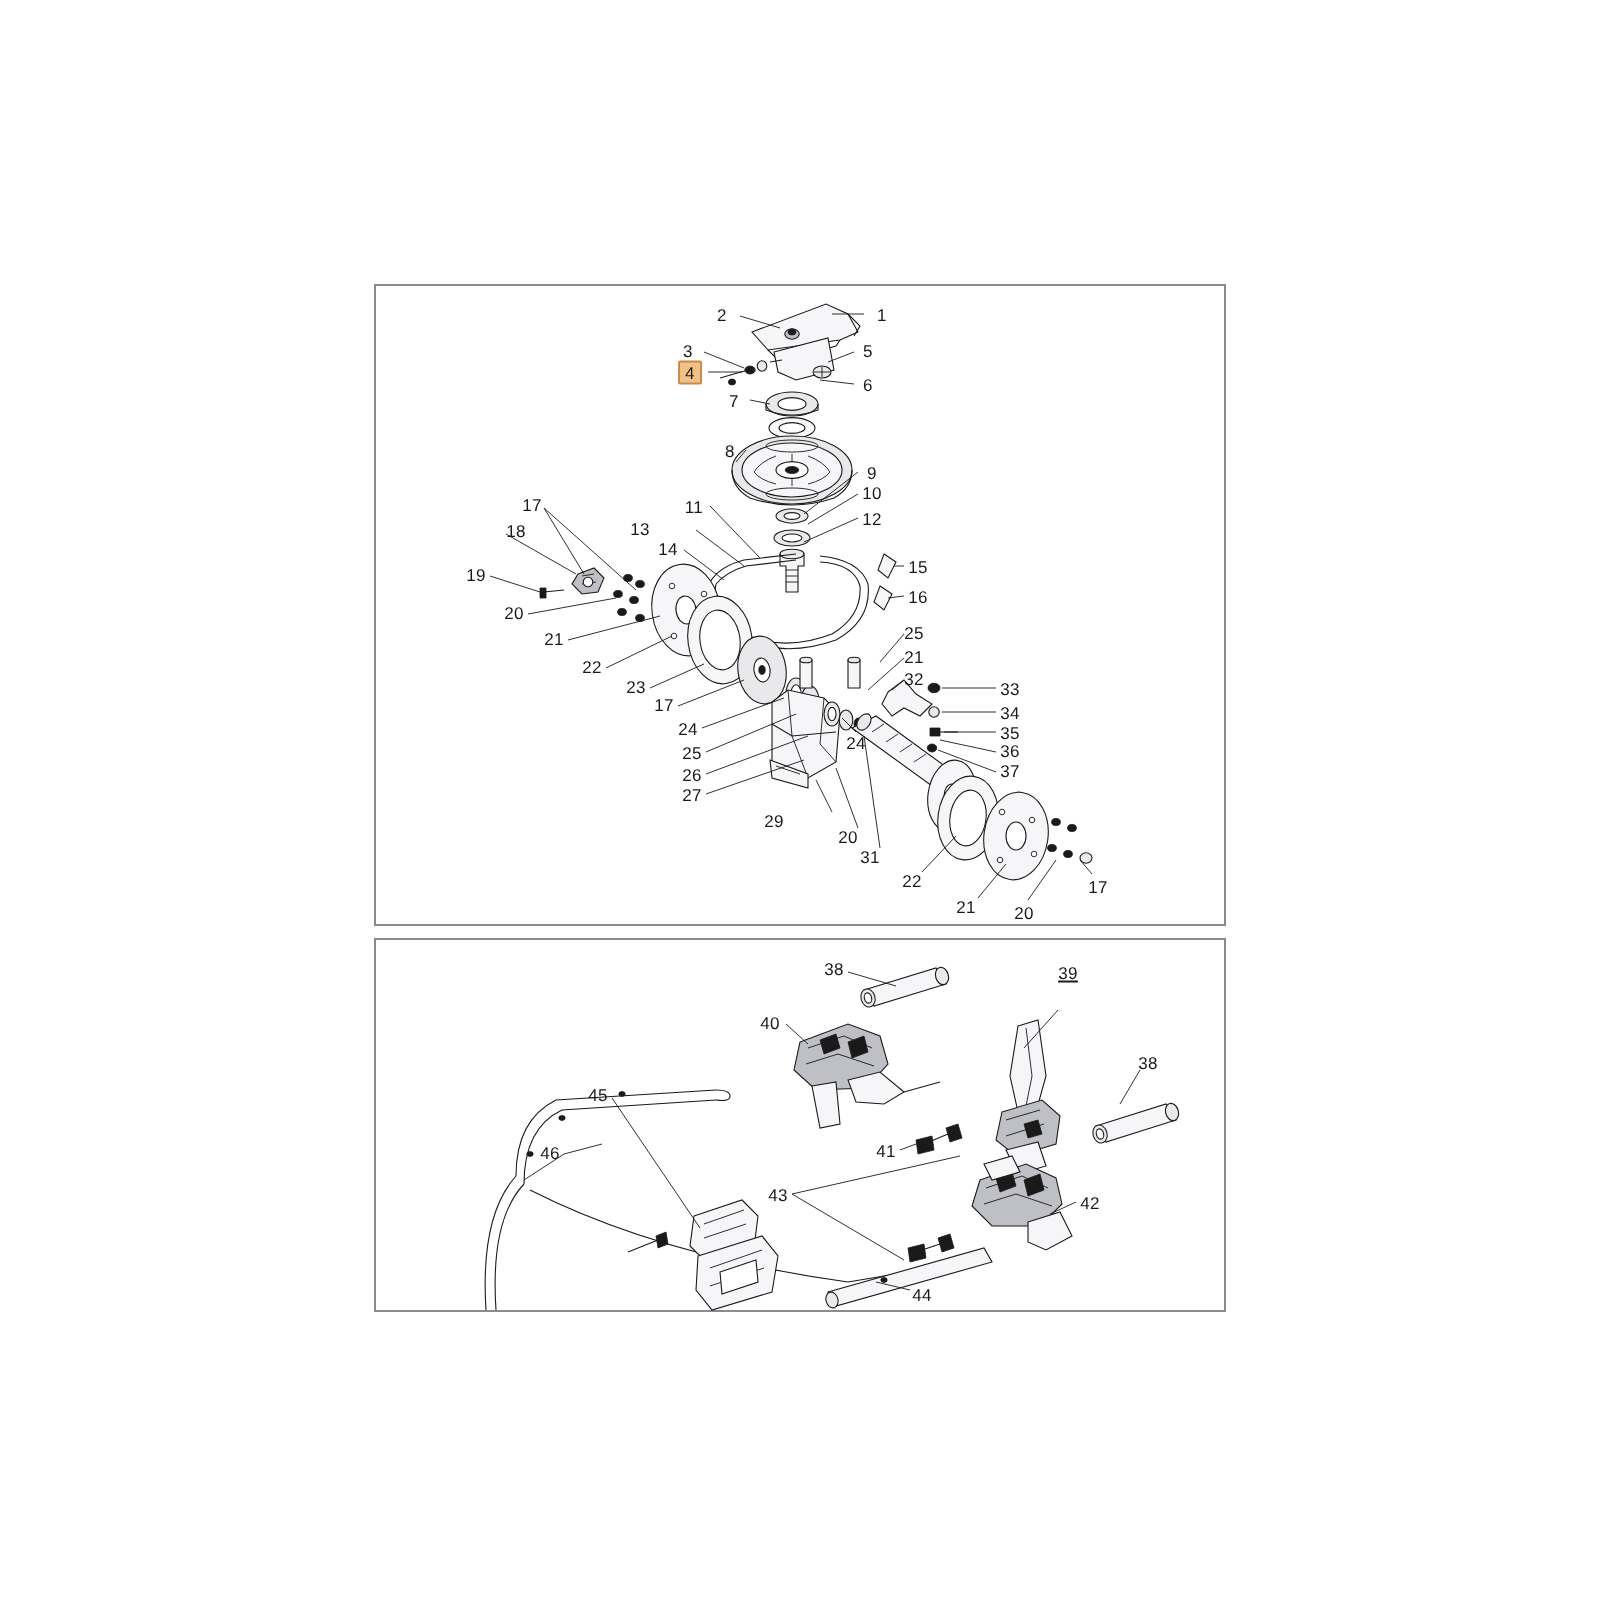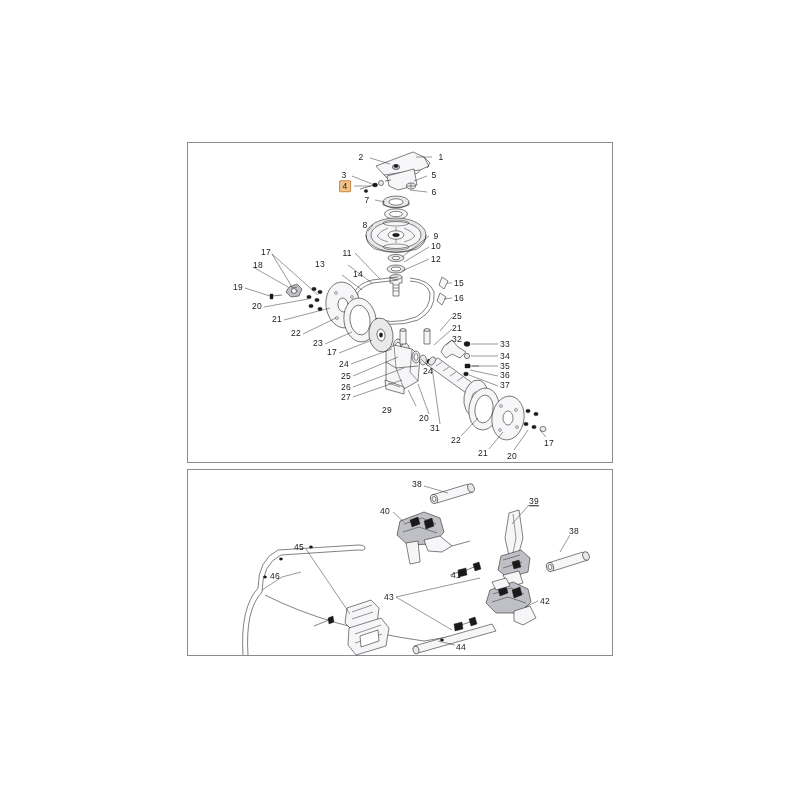--- a/index.html
+++ b/index.html
@@ -402,21 +402,21 @@
       <div class="lbl hl" style="left: 345px; top: 186px;">4</div>
       <div class="lbl" style="left: 434px; top: 175px;">5</div>
       <div class="lbl" style="left: 434px; top: 192px;">6</div>
       <div class="lbl" style="left: 367px; top: 200px;">7</div>
       <div class="lbl" style="left: 365px; top: 225px;">8</div>
       <div class="lbl" style="left: 436px; top: 236px;">9</div>
       <div class="lbl" style="left: 436px; top: 246px;">10</div>
       <div class="lbl" style="left: 347px; top: 253px;">11</div>
       <div class="lbl" style="left: 436px; top: 259px; text-align: center;">12</div>
       <div class="lbl" style="left: 320px; top: 264px;">13</div>
-      <div class="lbl" style="left: 334px; top: 274px; margin-left: 24px;">14</div>
+      <div class="lbl" style="left: 334px; top: 274px;">14</div>
       <div class="lbl" style="left: 459px; top: 283px; text-align: right;">15</div>
       <div class="lbl" style="left: 459px; top: 298px;">16</div>
       <div class="lbl" style="left: 266px; top: 252px;">17</div>
       <div class="lbl" style="left: 258px; top: 265px;">18</div>
       <div class="lbl" style="left: 238px; top: 287px;">19</div>
       <div class="lbl" style="left: 257px; top: 306px;">20</div>
       <div class="lbl" style="left: 277px; top: 319px;">21</div>
       <div class="lbl" style="left: 296px; top: 333px;">22</div>
       <div class="lbl" style="left: 318px; top: 343px;">23</div>
       <div class="lbl" style="left: 332px; top: 352px;">17</div>
@@ -434,23 +434,23 @@
       <div class="lbl" style="left: 505px; top: 344px;">33</div>
       <div class="lbl" style="left: 505px; top: 356px;">34</div>
       <div class="lbl" style="left: 505px; top: 366px;">35</div>
       <div class="lbl" style="left: 505px; top: 375px;">36</div>
       <div class="lbl" style="left: 505px; top: 385px; text-align: right;">37</div>
       <div class="lbl" style="left: 456px; top: 440px;">22</div>
       <div class="lbl" style="left: 483px; top: 453px;">21</div>
       <div class="lbl" style="left: 512px; top: 456px;">20</div>
       <div class="lbl" style="left: 549px; top: 443px;">17</div>
       <div class="lbl" style="left: 417px; top: 484px;">38</div>
-      <div class="lbl" style="left: 534px; top: 501px; text-decoration: underline;">39</div>
+      <div class="lbl" style="left: 534px; top: 486px; text-decoration: underline;">39</div>
       <div class="lbl" style="left: 574px; top: 531px;">38</div>
       <div class="lbl" style="left: 385px; top: 511px; text-align: center;">40</div>
-      <div class="lbl" style="left: 443px; top: 575px; margin-left: 13px;">41</div>
+      <div class="lbl" style="left: 443px; top: 575px;">41</div>
       <div class="lbl" style="left: 545px; top: 601px;">42</div>
       <div class="lbl" style="left: 389px; top: 597px;">43</div>
       <div class="lbl" style="left: 461px; top: 647px;">44</div>
       <div class="lbl" style="left: 299px; top: 547px;">45</div>
       <div class="lbl" style="left: 275px; top: 576px;">46</div>
     </div>
 </div>
 
 </body></html>

